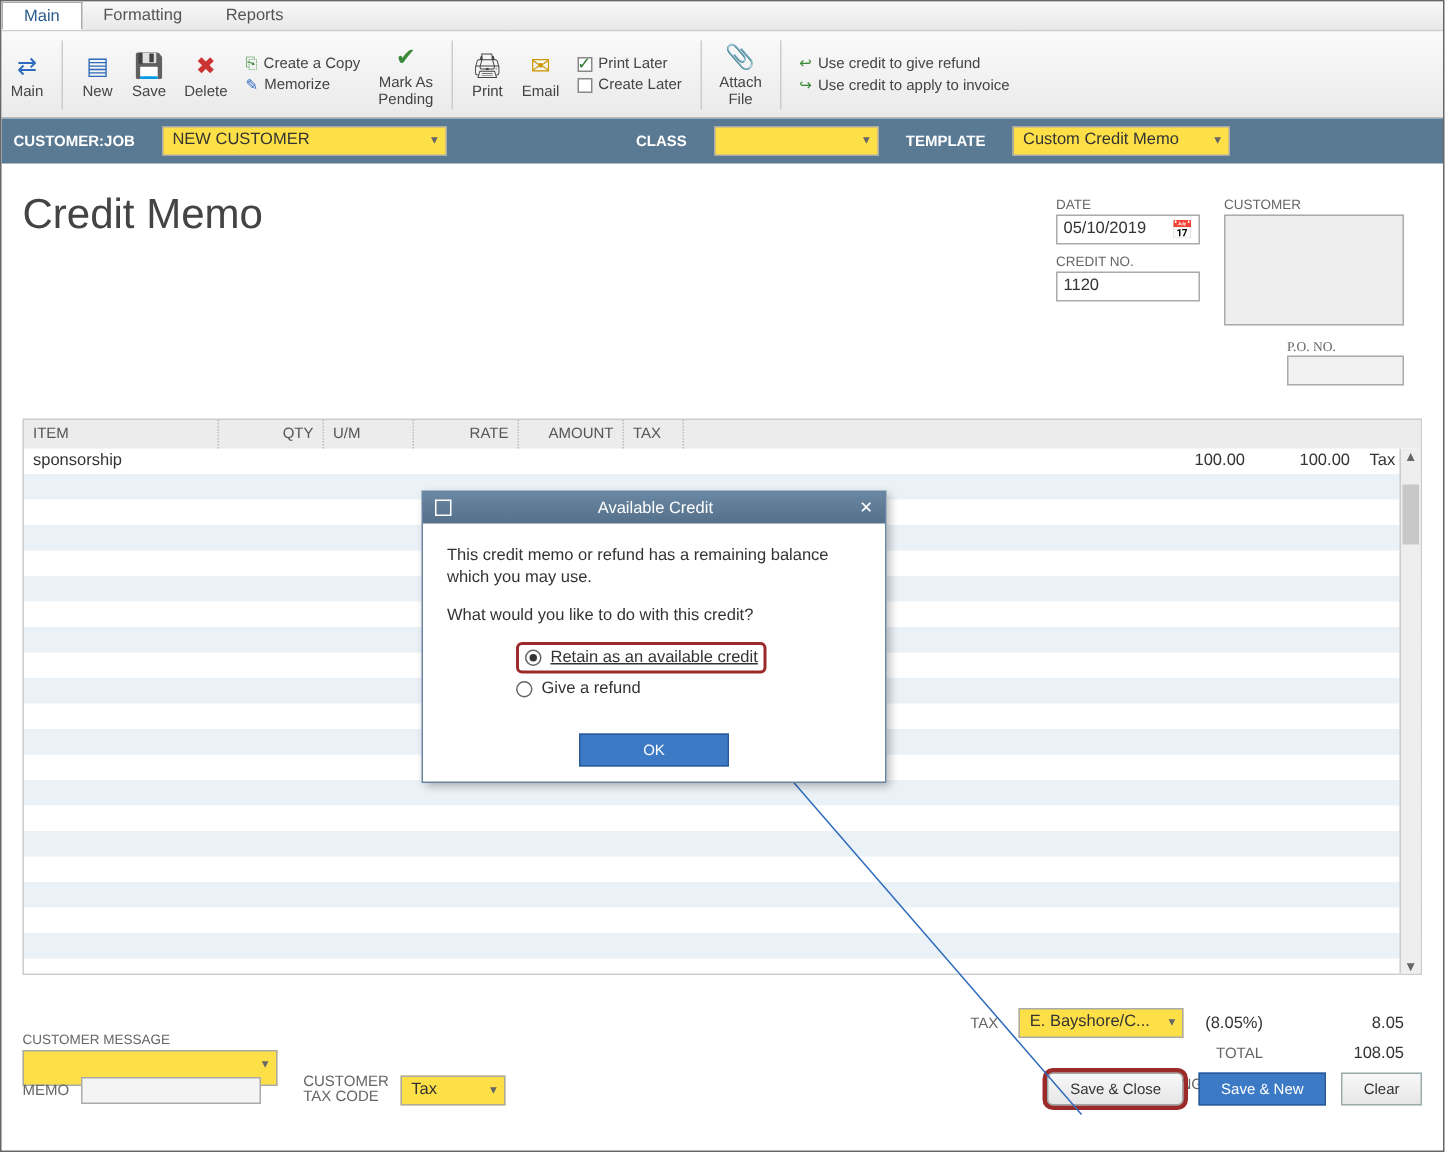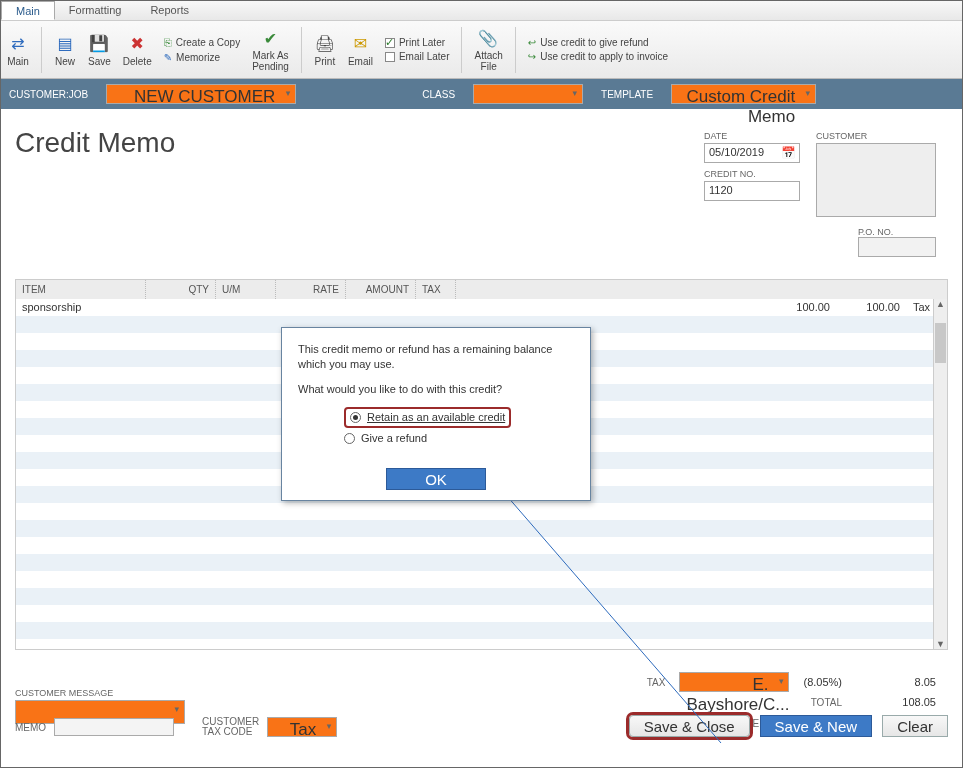--- a/index.html
+++ b/index.html
@@ -16,38 +16,38 @@
 .ribbon-icon { width: 22px; height: 22px; display: flex; align-items: center; justify-content: center; font-size: 16px; }
 .ribbon-label { margin-top: 1px; line-height: 11px; }
 .ribbon-col { display: flex; flex-direction: column; gap: 3px; }
 .ribbon-row { display: flex; align-items: center; gap: 4px; font-size: 10px; color: #444; }
 .check { width: 10px; height: 10px; border: 1px solid #888; display: inline-block; background: #fff; position: relative; }
 .check.checked::after { content:"✓"; position:absolute; top:-3px; left:-1px; color:#2a7a2a; font-size:11px; }
 .sep { width:1px; height:46px; background:#ccc; }
 
 
 .custbar { height: 30px; background: #5a7a94; display: flex; align-items: center; padding: 0 8px; gap: 18px; color: #fff; font-size: 10px; }
-.custbar label { display:flex; align-items:center; gap:6px; }
-.dd { background: #f97316; border: 1px solid #aaa; height: 20px; padding: 2px 20px 2px 6px; font-size: 17px; color: #333; position: relative; text-align: right; }
+.custbar label { display:flex; align-items:center; gap:6px;font-weight:bold; }
+.dd { background: #fde047; border: 1px solid #aaa; height: 20px; padding: 2px 20px 2px 6px; font-size: 11px; color: #333; position: relative; }
 .dd::after { content:"▾"; position:absolute; right:5px; top:3px; color:#666; font-size:9px; }
 .dd.wide { width: 190px; }
 .dd.med { width: 110px; }
 .dd.sm { width: 70px; }
 .dd.template { width: 145px; }
 
 
 .body { padding: 18px 14px 8px 14px; }
 .title { font-size: 28px; color: #444; font-weight: normal; margin-bottom: 14px; }
 .meta-row { position: absolute; top: 130px; right: 26px; display: flex; gap: 16px; }
 .meta-block label { font-size: 9px; color: #666; text-transform: uppercase; display: block; margin-bottom: 2px; }
 .meta-input { border: 1px solid #aaa; background: #fff; height: 20px; width: 96px; padding: 2px 4px; font-size: 11px; position: relative; }
 .cal-icon { position:absolute; right:3px; top:2px; font-size:12px; color:#666; }
 .cust-box { border: 1px solid #aaa; background: #eee; width: 120px; height: 74px; }
 .pono { position: absolute; top: 224px; right: 26px; text-align: left; }
-.pono label { font-size:9px; color:#666; }
+.pono label { font-size:9px; color:#666;font-family:Liberation Serif, serif; }
 .pono .meta-input { width: 78px; background:#f2f2f2; }
 
 
 .tbl-wrap { margin-top: 120px; border: 1px solid #ccc; }
 .tbl-head { display: flex; background: #ececec; font-size: 10px; color: #555; }
 .tbl-head div { padding: 4px 6px; border-right: 1px dotted #bbb; }
 .col-item{width:130px} .col-desc{flex:1} .col-qty{width:70px;text-align:right} .col-um{width:60px} .col-rate{width:70px;text-align:right} .col-amt{width:70px;text-align:right} .col-tax{width:40px}
 .tbl-rows { height: 350px; overflow:hidden; position:relative; }
 .row { display:flex; height:17px; font-size: 11px; }
 .row.striped { background: #eaf1f7; }
@@ -59,21 +59,21 @@
 
 .footer { padding: 10px 14px; font-size: 11px; position:relative; }
 .ft-row { display:flex; justify-content:flex-end; align-items:center; gap: 14px; margin: 4px 0; padding-right: 12px; }
 .ft-label { font-size: 10px; color:#666; text-align:right; }
 .ft-val { width: 80px; text-align:right; }
 .cust-msg { position:absolute; left:14px; top:30px; }
 .cust-msg label{font-size:9px;color:#666;display:block;margin-bottom:2px}
 .memo-row { position:absolute; left:14px; bottom:8px; display:flex; align-items:center; gap:8px; font-size:10px; color:#666; }
 .memo-row input{ border:1px solid #aaa; background:#f4f4f4; height:18px; width:120px; }
 .btns { position:absolute; right:14px; bottom:8px; display:flex; gap:10px; }
-.btn { height: 22px; padding: 0 14px; border:1px solid #9aa; background:linear-gradient(#f8f8f8,#e6e6e6); font-size:15px; color:#333; cursor:pointer; }
+.btn { height: 22px; padding: 0 14px; border:1px solid #9aa; background:linear-gradient(#f8f8f8,#e6e6e6); font-size:10px; color:#333; cursor:pointer; }
 .btn.primary { background: #3d7ac6; color:#fff; border-color:#2c5a99; }
 .hl-red { outline: 3px solid #9b2b2b; border-radius: 4px; }
 
 
 .dialog { position:absolute; left:280px; top:326px; width:310px; background:#fff; border:1px solid #6884a0; box-shadow: 2px 2px 6px rgba(0,0,0,.3); z-index:50; }
 .dlg-title { background: linear-gradient(#6a87a3,#54708a); color:#fff; font-size:11px; padding: 4px 8px; display:flex; justify-content:space-between; align-items:center; }
 .dlg-title .sq { width:11px; height:11px; border:1px solid #fff; display:inline-block; }
 .dlg-body { padding: 14px 16px 10px; font-size:11px; color:#333; line-height:15px; }
 .dlg-body p { margin-bottom: 10px; }
 .radio-row { display:flex; align-items:center; gap:6px; margin: 3px 0 3px 14px; font-size:11px;padding-left:32px; }
@@ -136,21 +136,21 @@
     <div class="ribbon-icon" style="color:#c90">✉</div>
     <div class="ribbon-label">Email</div>
   </div>
   <div class="ribbon-col">
     <div class="ribbon-row">
         <span class="check checked"></span>
         <span>Print Later</span>
       </div>
     <div class="ribbon-row">
         <span class="check"></span>
-        <span>Email Later</span>
+        <span>Create Later</span>
       </div>
   </div>
   <div class="sep"></div>
   <div class="ribbon-group">
     <div class="ribbon-icon">📎</div>
     <div class="ribbon-label" style="white-space:pre">Attach
 File</div>
   </div>
   <div class="sep"></div>
   <div class="ribbon-col">
@@ -448,20 +448,25 @@
 <svg class="arrow-svg">
   <defs>
       <marker id="ah" markerWidth="8" markerHeight="8" refX="6" refY="3" orient="auto">
         <path d="M0,0 L6,3 L0,6 Z" fill="#2e6bbd"></path>
       </marker>
     </defs>
   <line x1="720" y1="742" x2="460" y2="442" stroke="#2e6bbd" stroke-width="1" marker-end="url(#ah)"></line>
 </svg>
 
 <div class="dialog">
+  <div class="dlg-title">
+    <span class="sq"></span>
+    <span>Available Credit</span>
+    <span style="cursor:pointer">✕</span>
+  </div>
   <div class="dlg-body">
     <p>This credit memo or refund has a remaining balance which you may use.</p>
     <p>What would you like to do with this credit?</p>
     <div class="radio-row">
       <span class="opt-hl">
         <span class="radio sel"></span>
         <span style="text-decoration:underline">Retain as an available credit</span>
       </span>
     </div>
     <div class="radio-row">

